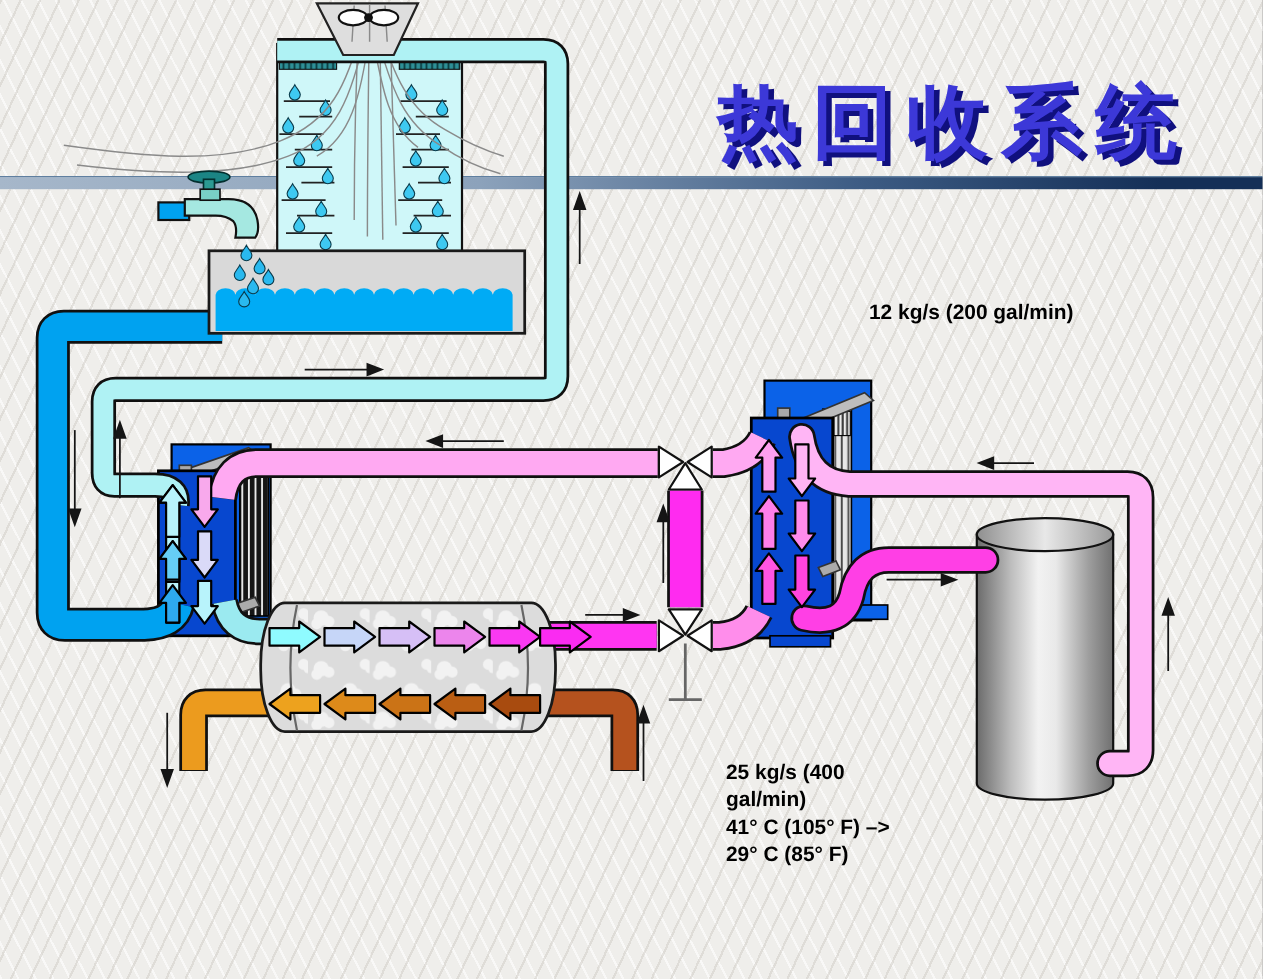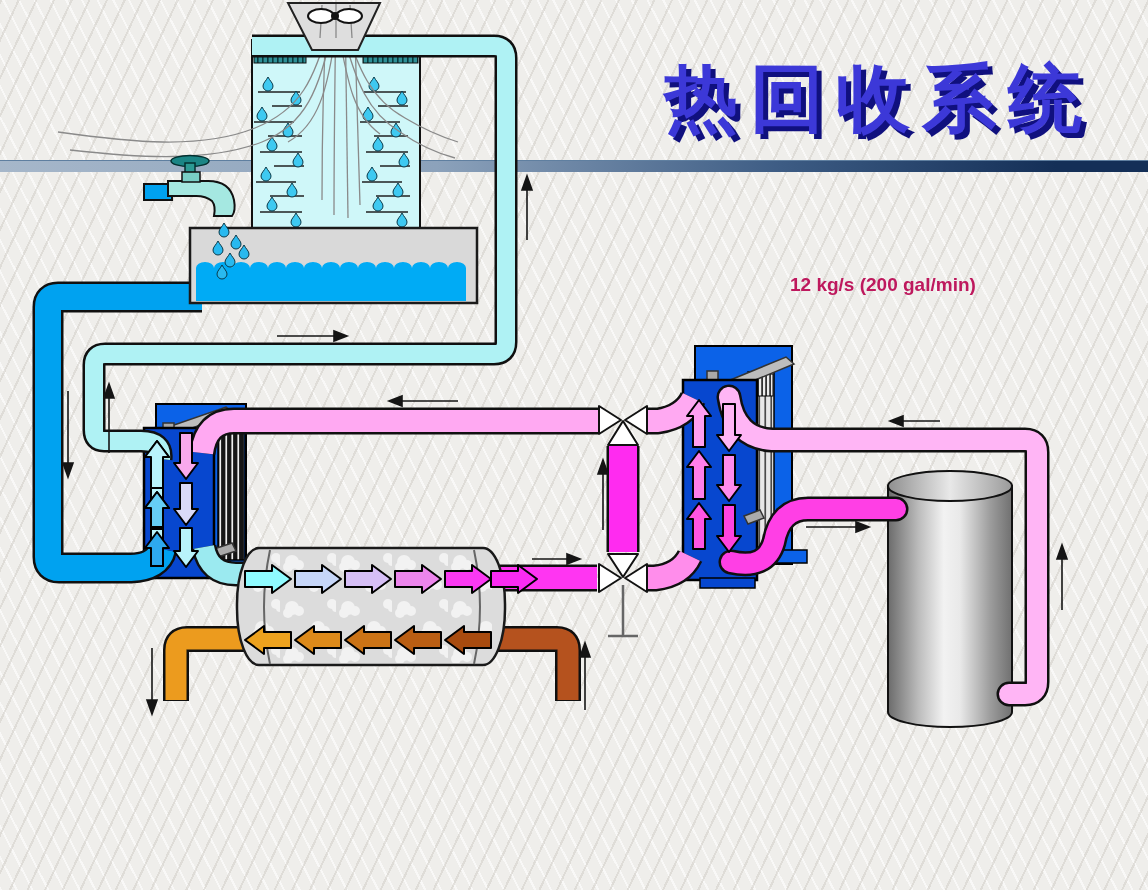--- a/index.html
+++ b/index.html
@@ -5,25 +5,25 @@
   html,body{margin:0;padding:0;background:#888;}
   .stage{position:relative;width:1148px;height:890px;overflow:hidden;background:#EFEEEB;
          font-family:"Liberation Sans","DejaVu Sans",sans-serif;}
   .bg{position:absolute;inset:0;
       background-image:
         repeating-linear-gradient(115deg, rgba(203,199,192,0.45) 0 2px, rgba(255,255,255,0) 2px 16px),
         repeating-linear-gradient(63deg, rgba(255,255,255,0.6) 0 2px, rgba(0,0,0,0) 2px 14px);}
   .rule{position:absolute;left:0;top:160px;width:1148px;height:11px;
         background:linear-gradient(to right,#A6B7CA,#8CA2BB 38%,#3D5C84 68%,#142F57 92%);
         border-top:1px solid #5F7FA0;}
-  .title{position:absolute;top:50px;right:54px;margin:0;
+  .title{position:absolute;top:50px;right:54px;margin:12px;
          font-family:"DejaVu Sans","Liberation Sans",sans-serif;
          font-size:74px;font-weight:bold;letter-spacing:12px;
          color:#3C38D8;text-shadow:5px 5px 0 #10107E;white-space:nowrap;}
-  .ann{position:absolute;font-weight:bold;font-size:19px;line-height:25px;color:#be185d;}
+  .ann{position:absolute;font-weight:bold;font-size:19px;line-height:25px;color:#000000;}
   .ann1{left:790px;top:272px;}
   .ann2{left:660px;top:690px;}
   svg.diagram{position:absolute;left:0;top:0;}
   .po{fill:none;stroke:#101010;stroke-linejoin:round;}
   .pi{fill:none;stroke-linejoin:round;}
 </style>
 </head>
 <body>
 
 <div class="stage">
@@ -304,13 +304,19 @@
       <path d="M585 710 L585 655"></path>
         <polygon points="580,657 590,657 585,643"></polygon>
       <path d="M152 648 L152 702"></path>
         <polygon points="147,700 157,700 152,714"></polygon>
     </g>
   </svg>
 
   <div class="ann ann1">
     <div>12 kg/s (200 gal/min)</div>
   </div>
+  <div class="ann ann2">
+    <div>25 kg/s (400</div>
+    <div>gal/min)</div>
+    <div>41° C (105° F) –&gt;</div>
+    <div>29° C (85° F)</div>
+  </div>
 </div>
 
 </body></html>

